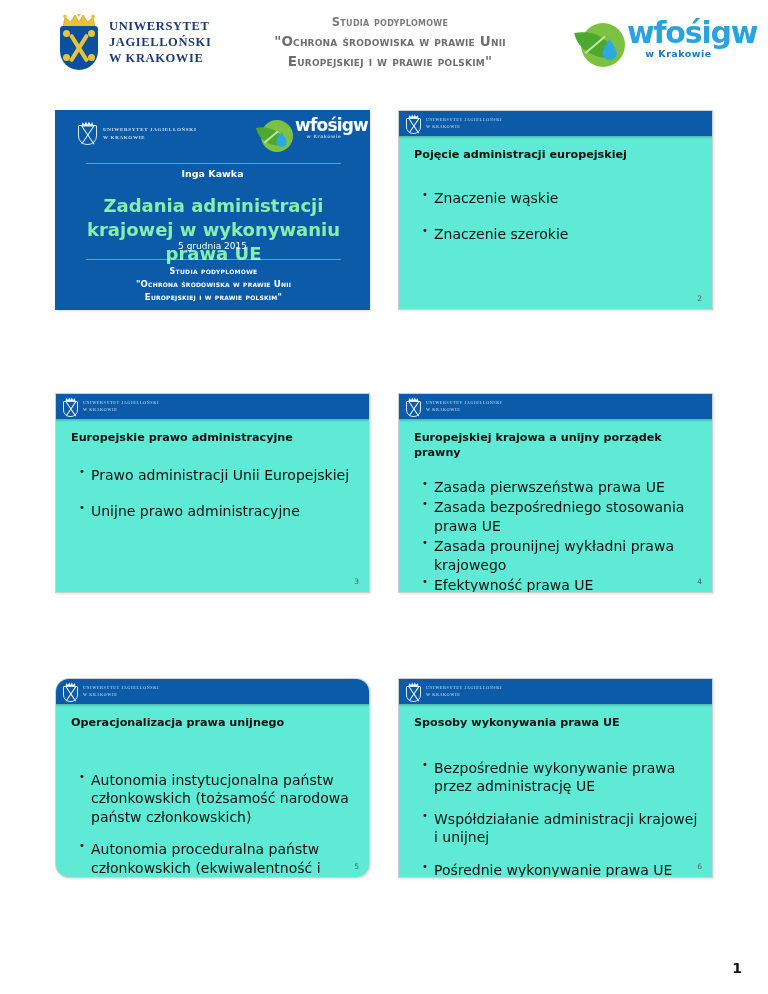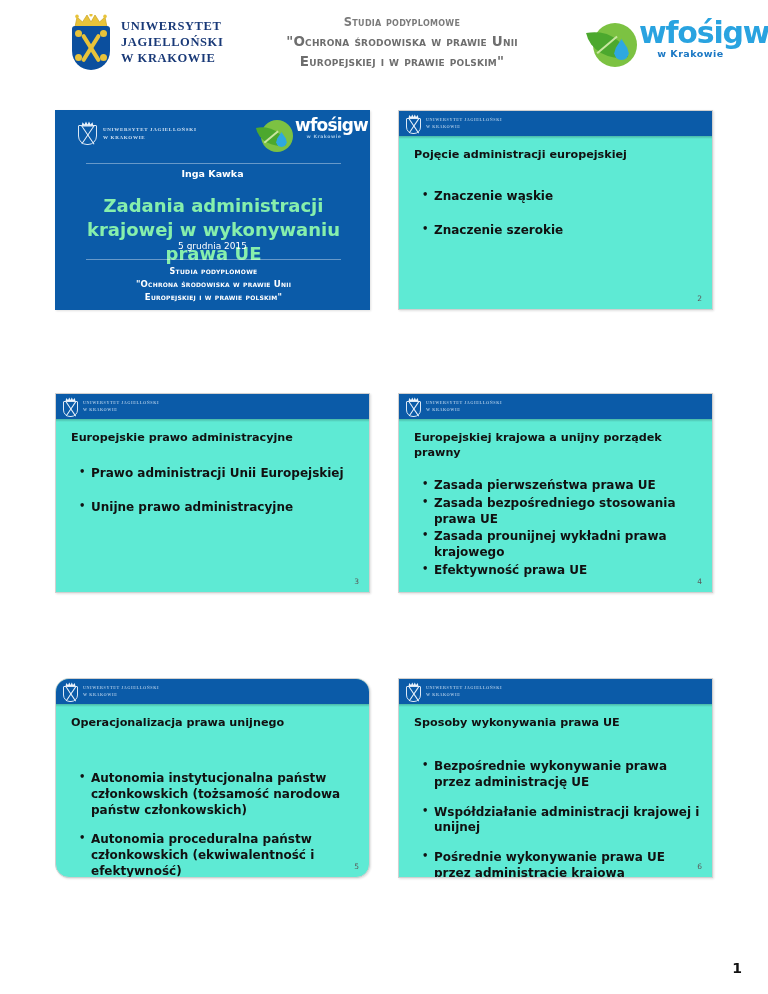--- a/index.html
+++ b/index.html
@@ -6,21 +6,21 @@
   html, body {
     width: 768px; height: 994px;
     background: #ffffff;
     font-family: "DejaVu Sans", "Liberation Sans", sans-serif;
     overflow: hidden;
   }
 
   
   .page-header {
     position: absolute;
-    left: 12px; top: 0;
+    left: 0; top: 0;
     width: 652px; height: 98px;
   }
 
   
   .uj-logo-hdr {
     position: absolute;
     left: 58px; top: 14px;
     display: flex; align-items: center; gap: 9px;
   }
   .uj-crest { position: relative; width: 42px; height: 56px; }
@@ -207,22 +207,22 @@
   }
   .bullets {
     position: absolute;
     left: 22px;
     width: 282px;
     list-style: none;
   }
   .bullets li {
     position: relative;
     padding-left: 13px;
-    font-size: 12px;
-    font-weight: 700;
+    font-size: 14px;
+    font-weight: 400;
     color: #111111;
     line-height: 1.32;
   }
   .bullets li::before {
     content: "\2022";
     position: absolute; left: 1px; top: -1px;
     font-size: 10px;
     color: #111111;
   }
   .bul-tight li { margin-bottom: 2px; }

